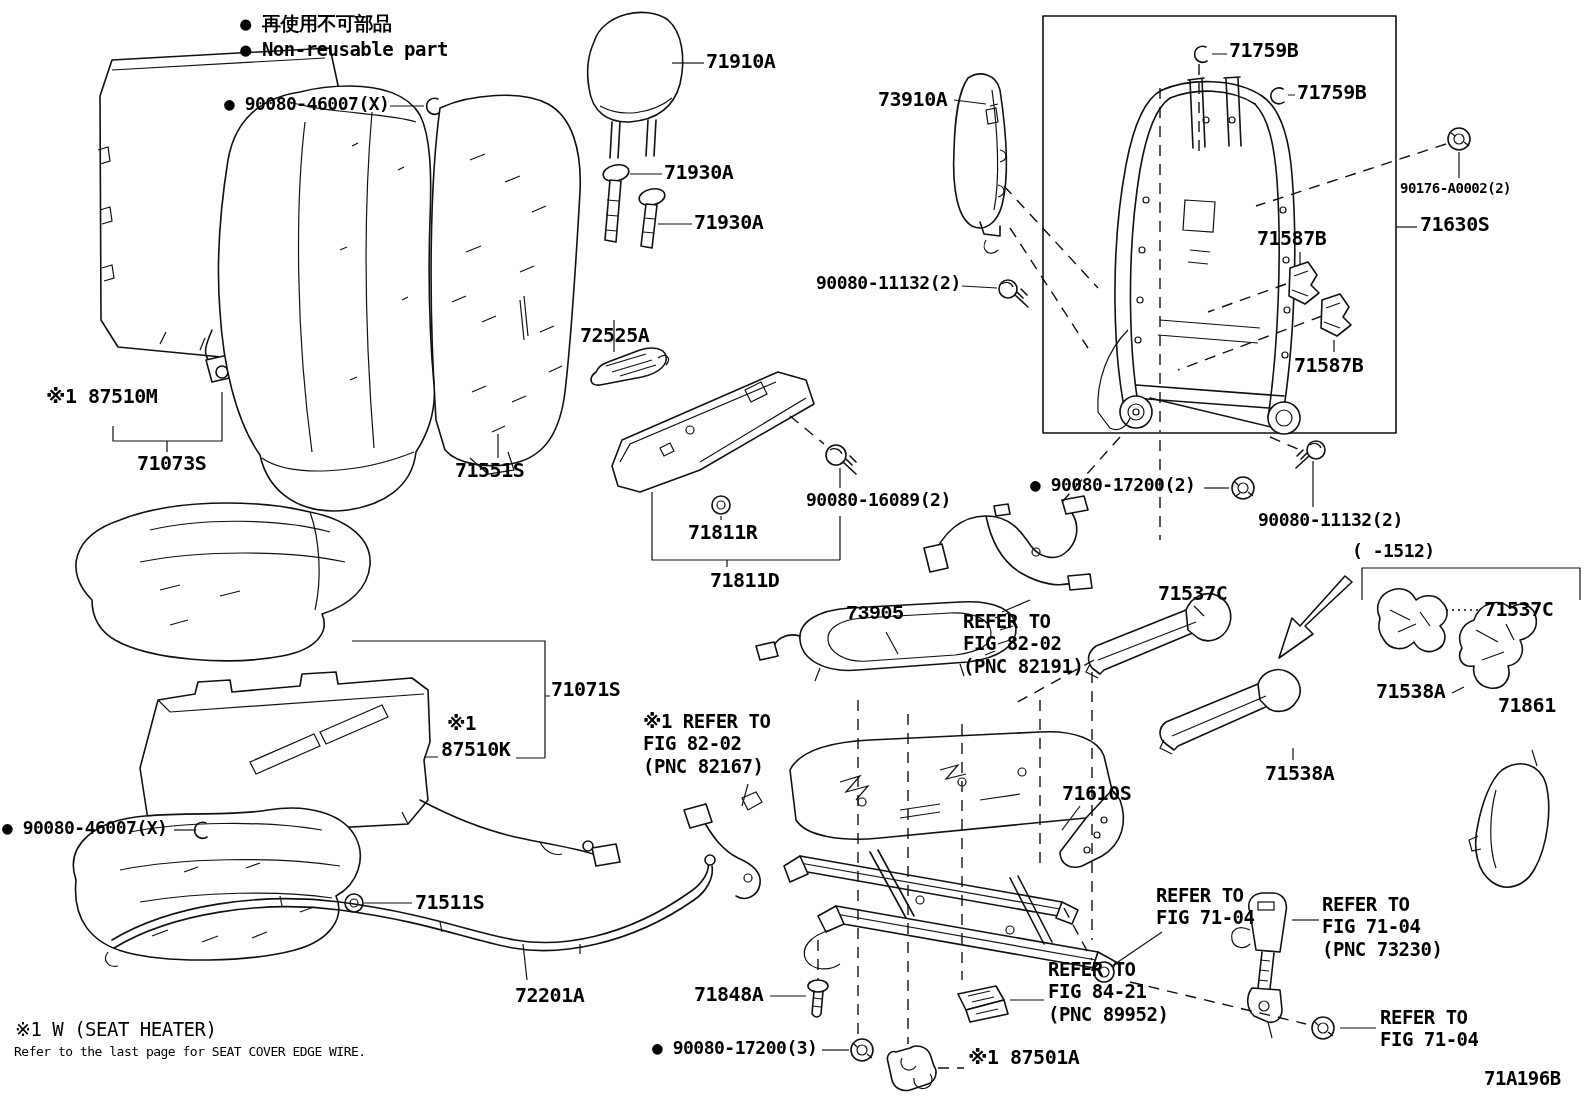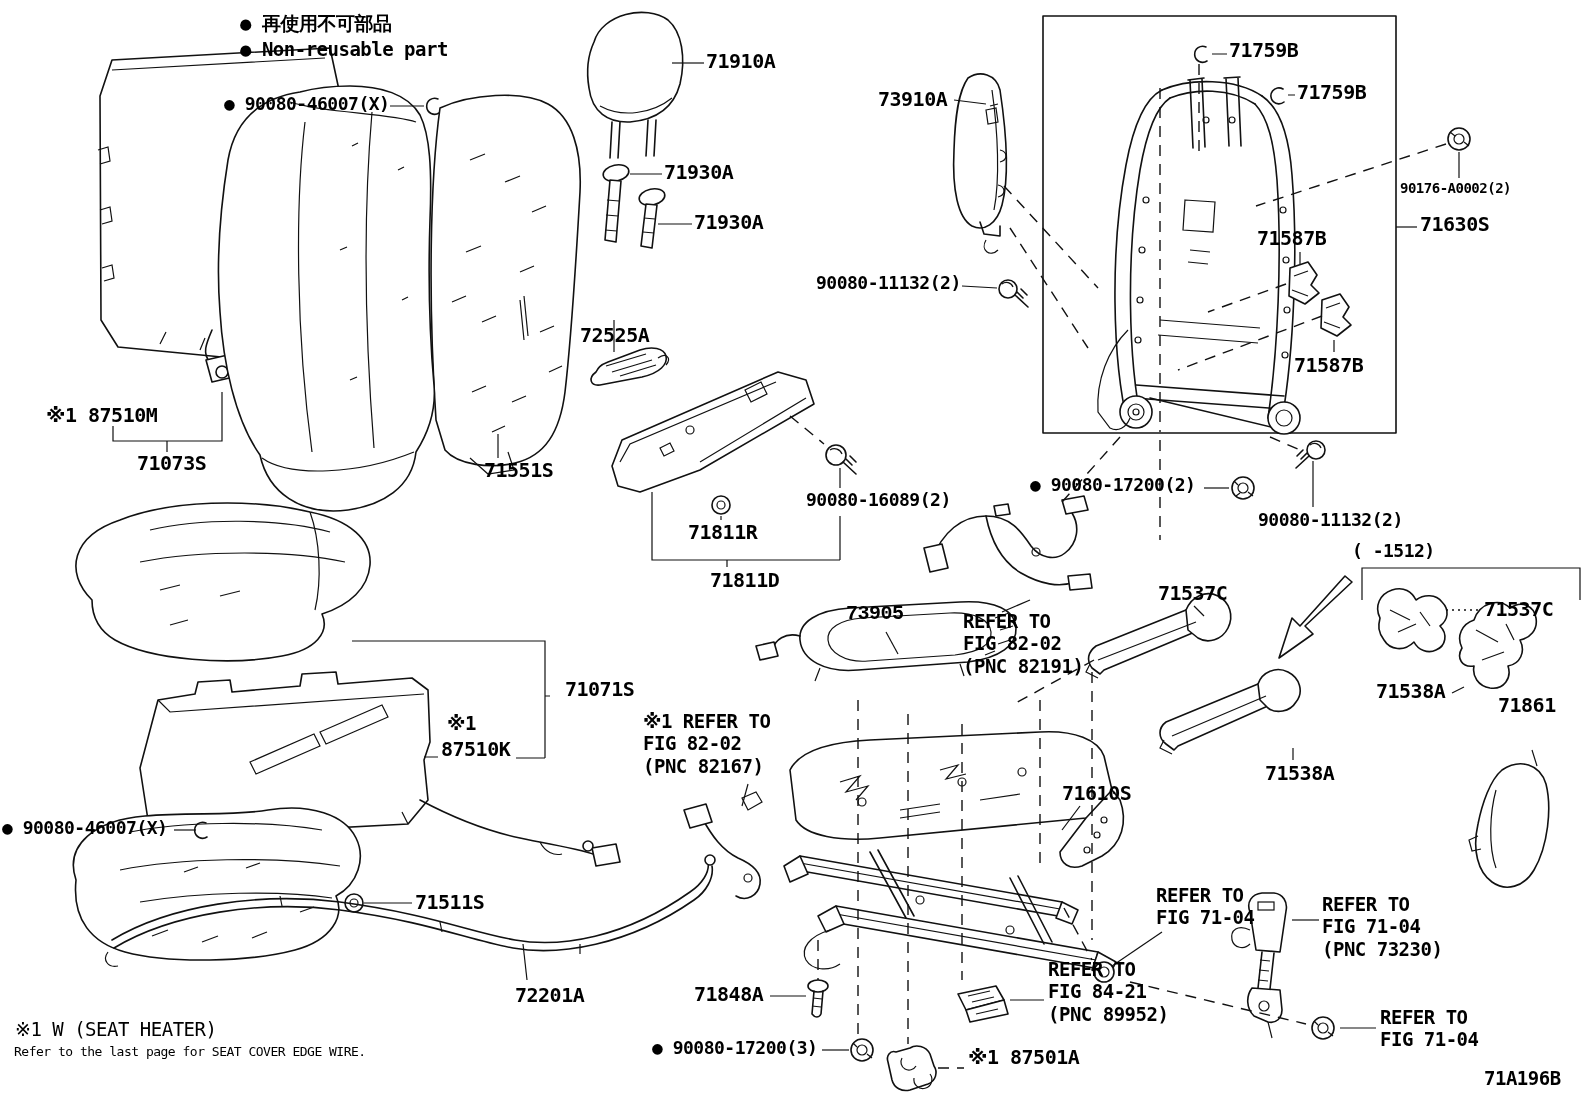--- a/index.html
+++ b/index.html
@@ -385,23 +385,23 @@
   </svg>
 
   <div id="labels-layer">
       <div class="lbl" style="left: 240px; top: 12px; font-size: 19px;">● 再使用不可部品</div>
       <div class="lbl" style="left: 240px; top: 38px; font-size: 19px;">● Non-reusable part</div>
       <div class="lbl" style="left: 224px; top: 93px; font-size: 18px;">● 90080-46007(X)</div>
       <div class="lbl" style="left: 706px; top: 50px;">71910A</div>
       <div class="lbl" style="left: 664px; top: 161px;">71930A</div>
       <div class="lbl" style="left: 694px; top: 211px;">71930A</div>
       <div class="lbl" style="left: 580px; top: 288px; margin-top: 36px;">72525A</div>
-      <div class="lbl" style="left: 46px; top: 404px;">※1 87510M</div>
+      <div class="lbl" style="left: 46px; top: 385px;">※1 87510M</div>
       <div class="lbl" style="left: 137px; top: 452px;">71073S</div>
-      <div class="lbl" style="left: 484px; top: 459px;">71551S</div>
+      <div class="lbl" style="left: 455px; top: 459px;">71551S</div>
       <div class="lbl" style="left: 878px; top: 88px;">73910A</div>
       <div class="lbl" style="left: 1229px; top: 39px;">71759B</div>
       <div class="lbl" style="left: 1297px; top: 81px;">71759B</div>
       <div class="lbl" style="left: 1400px; top: 180px; font-size: 14px;">90176-A0002(2)</div>
       <div class="lbl" style="left: 1420px; top: 213px;">71630S</div>
       <div class="lbl" style="left: 1257px; top: 227px;">71587B</div>
       <div class="lbl" style="left: 1294px; top: 354px;">71587B</div>
       <div class="lbl" style="left: 816px; top: 272px; font-size: 18px;">90080-11132(2)</div>
       <div class="lbl" style="left: 1030px; top: 474px; font-size: 18px;">● 90080-17200(2)</div>
       <div class="lbl" style="left: 778px; top: 489px; font-size: 18px; margin-left: 28px;">90080-16089(2)</div>
@@ -414,21 +414,21 @@
       <div class="lbl" style="left: 1376px; top: 680px;">71538A</div>
       <div class="lbl" style="left: 1265px; top: 762px;">71538A</div>
       <div class="lbl" style="left: 1498px; top: 694px;">71861</div>
       <div class="lbl" style="left: 846px; top: 602px; font-family: Liberation Mono, monospace;">73905</div>
       <div class="lbl" style="left: 963px; top: 610px; font-size: 19px;">REFER TO
 FIG 82-02
 (PNC 82191)</div>
       <div class="lbl" style="left: 643px; top: 710px; font-size: 19px;">※1 REFER TO
     FIG 82-02
     (PNC 82167)</div>
-      <div class="lbl" style="left: 565px; top: 678px;">71071S</div>
+      <div class="lbl" style="left: 551px; top: 678px;">71071S</div>
       <div class="lbl" style="left: 447px; top: 712px; font-size: 19px;">※1</div>
       <div class="lbl" style="left: 441px; top: 738px;">87510K</div>
       <div class="lbl" style="left: 2px; top: 817px; font-size: 18px;">● 90080-46007(X)</div>
       <div class="lbl" style="left: 415px; top: 891px;">71511S</div>
       <div class="lbl" style="left: 515px; top: 984px;">72201A</div>
       <div class="lbl" style="left: 694px; top: 983px;">71848A</div>
       <div class="lbl" style="left: 652px; top: 1037px; font-size: 18px;">● 90080-17200(3)</div>
       <div class="lbl" style="left: 968px; top: 1046px;">※1 87501A</div>
       <div class="lbl" style="left: 1062px; top: 782px;">71610S</div>
       <div class="lbl" style="left: 1156px; top: 884px; font-size: 19px;">REFER TO

